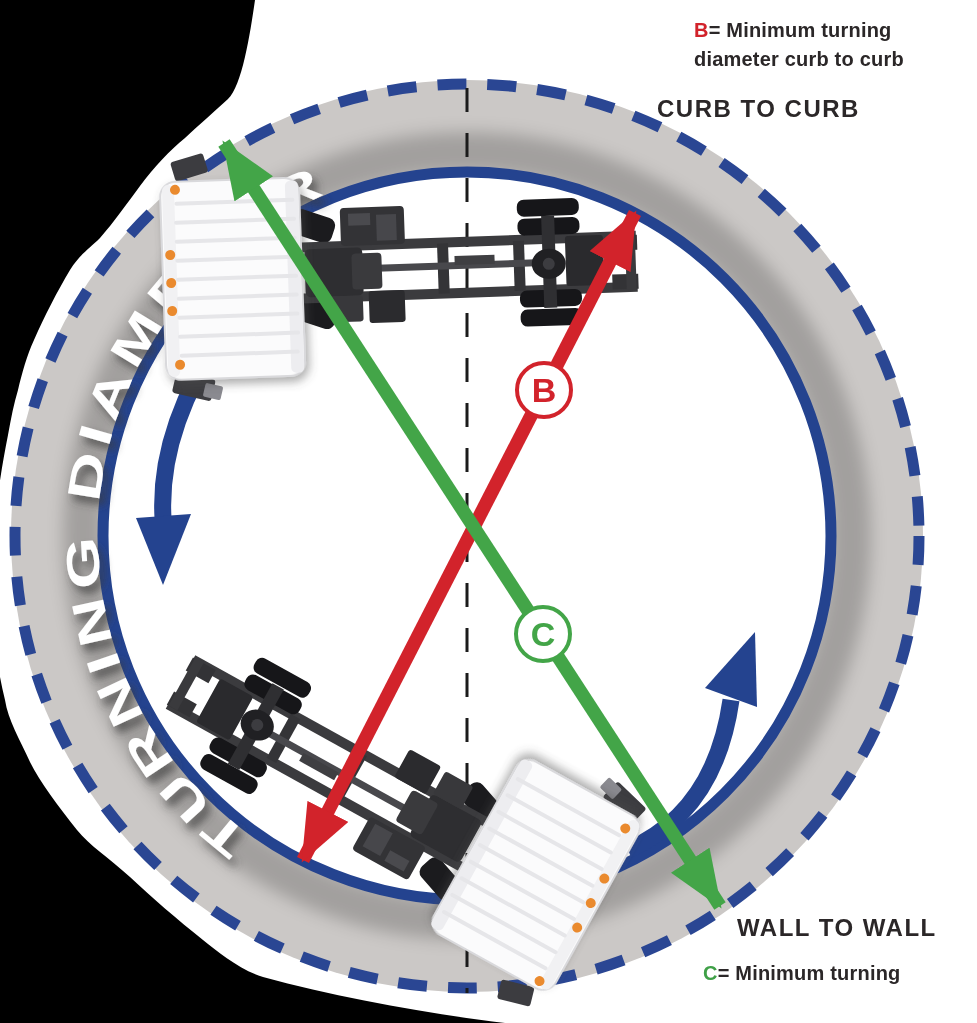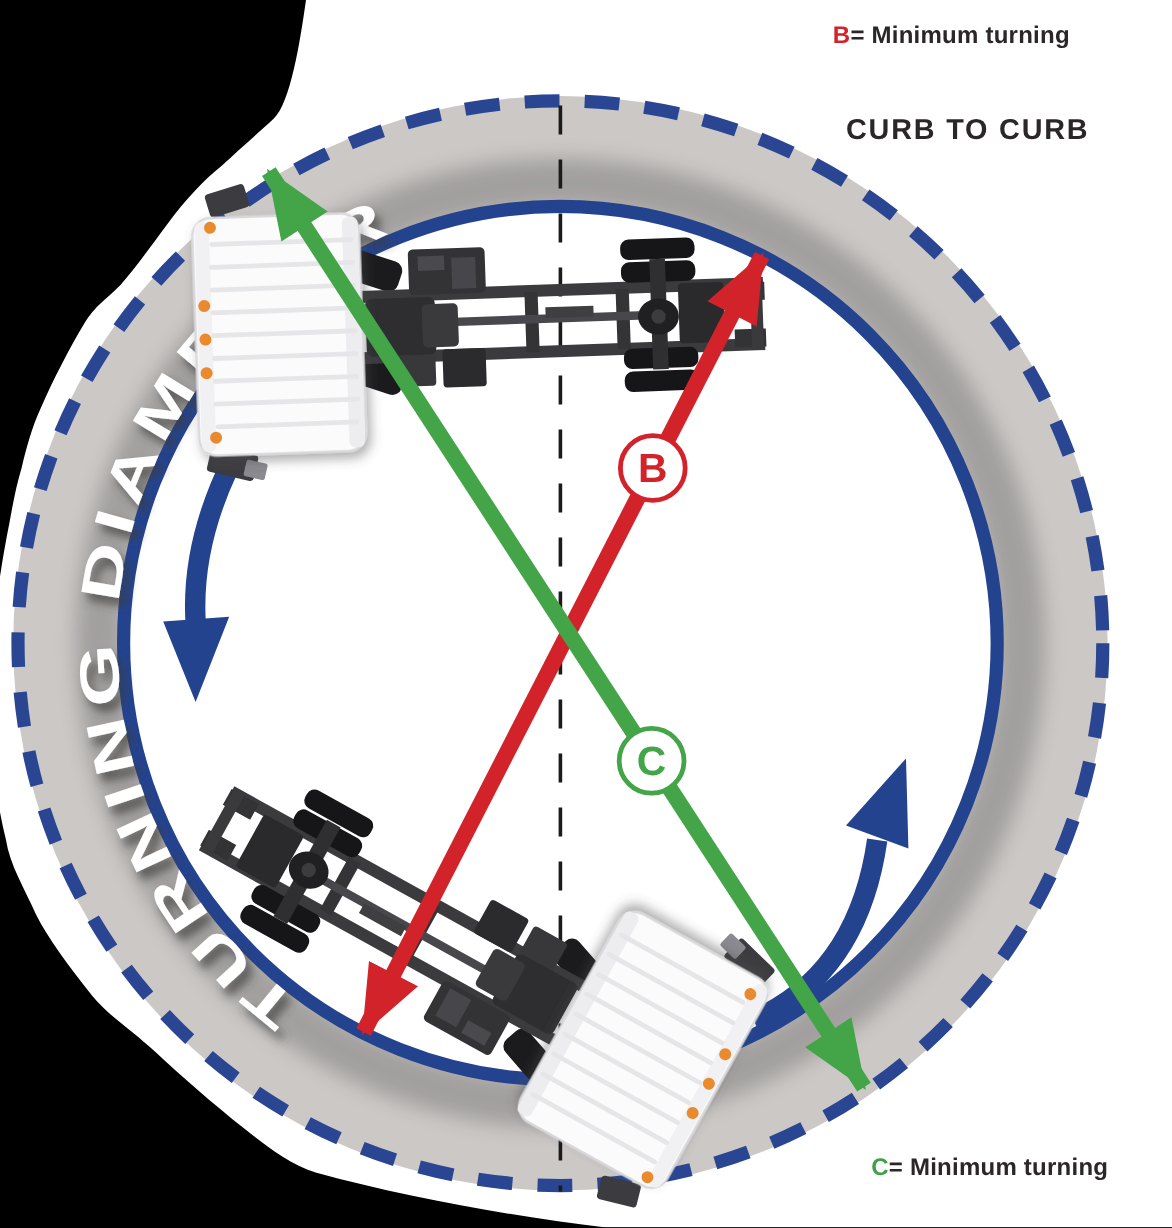--- a/index.html
+++ b/index.html
@@ -152,22 +152,24 @@
     <text x="544" y="402" text-anchor="middle" font-size="34" font-weight="bold" fill="#d2232b">B</text>
   </g>
   <g>
     <circle cx="543" cy="634" r="27" fill="#ffffff" stroke="#43a548" stroke-width="4"></circle>
     <text x="543" y="646" text-anchor="middle" font-size="34" font-weight="bold" fill="#43a548">C</text>
   </g>
 </svg>
 
 <div class="label legend" style="left:694px;top:16px;">
   <span class="letter-b">B</span><span>= Minimum turning</span><br>
+  <span>diameter curb to curb</span>
 </div>
 
-<div class="label caps" style="left:705px;top:95px;">CURB TO CURB</div>
+<div class="label caps" style="left:657px;top:95px;">CURB TO CURB</div>
 
+<div class="label caps" style="left:737px;top:914px;">WALL TO WALL</div>
 
-<div class="label legend" style="left:703px;top:959px;margin-left:23px;">
+<div class="label legend" style="left:703px;top:959px;">
   <span class="letter-c">C</span><span>= Minimum turning</span><br>
 </div>
 
 </div>
 
 </body></html>

